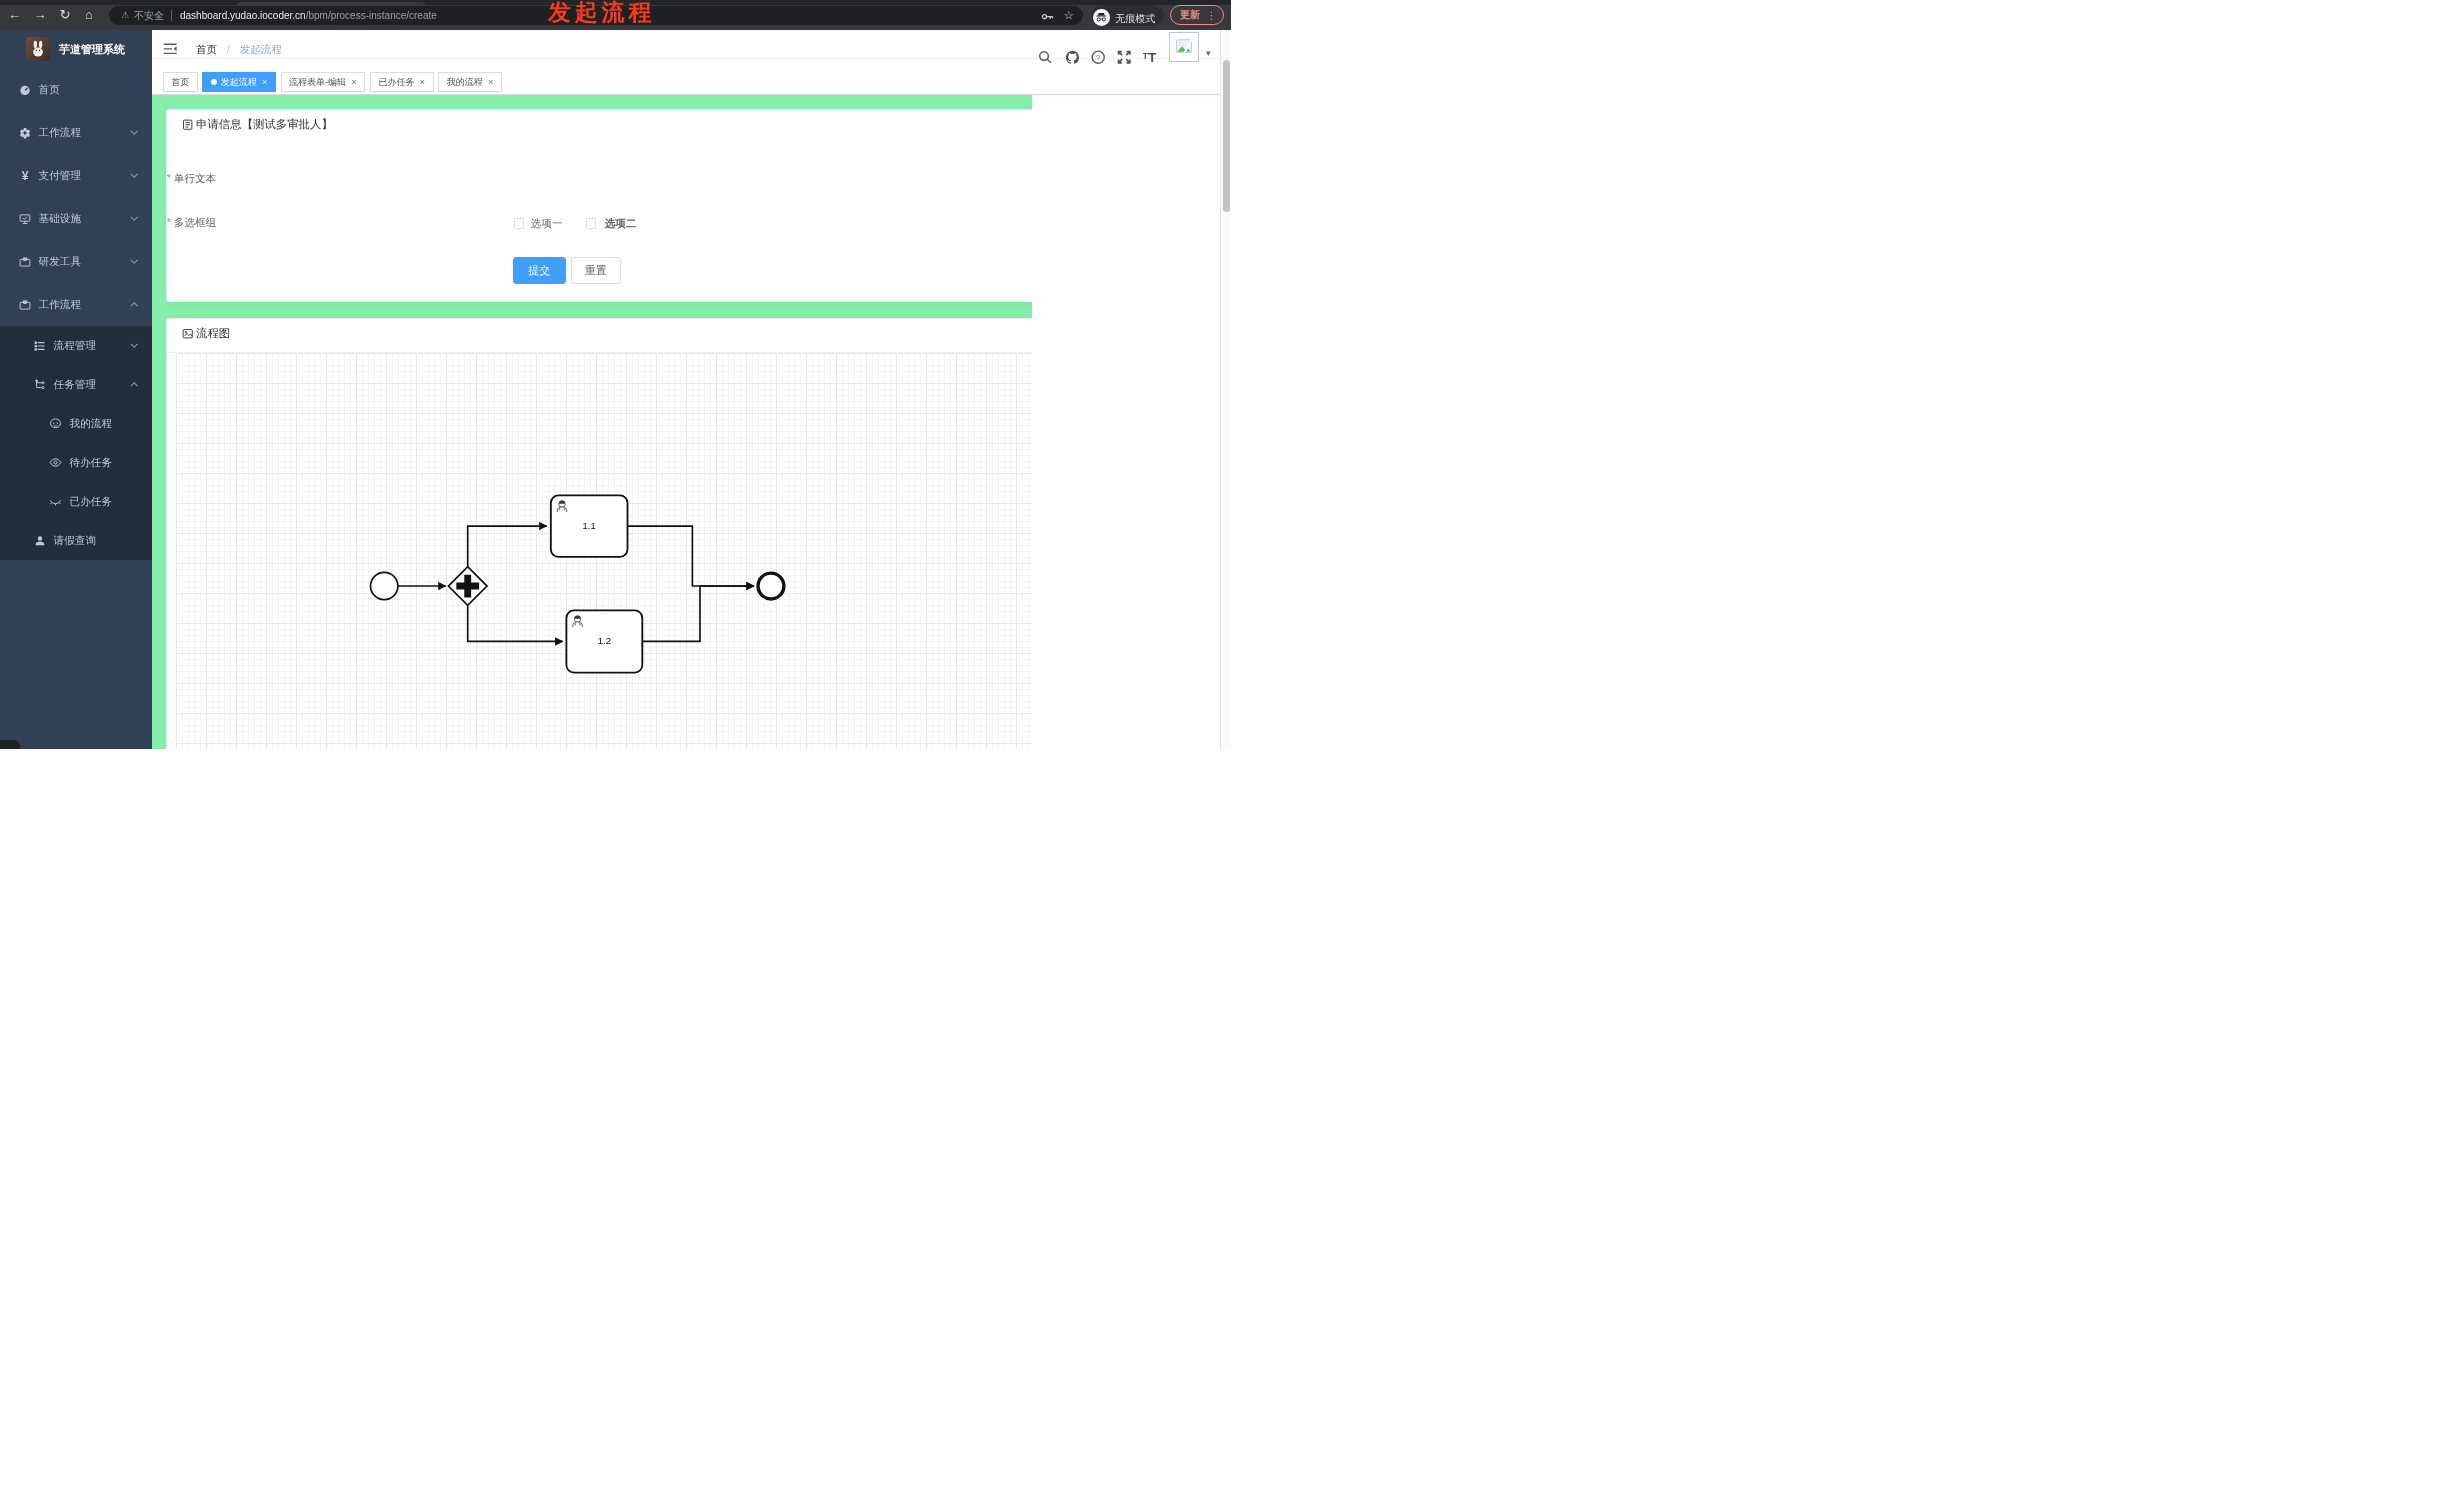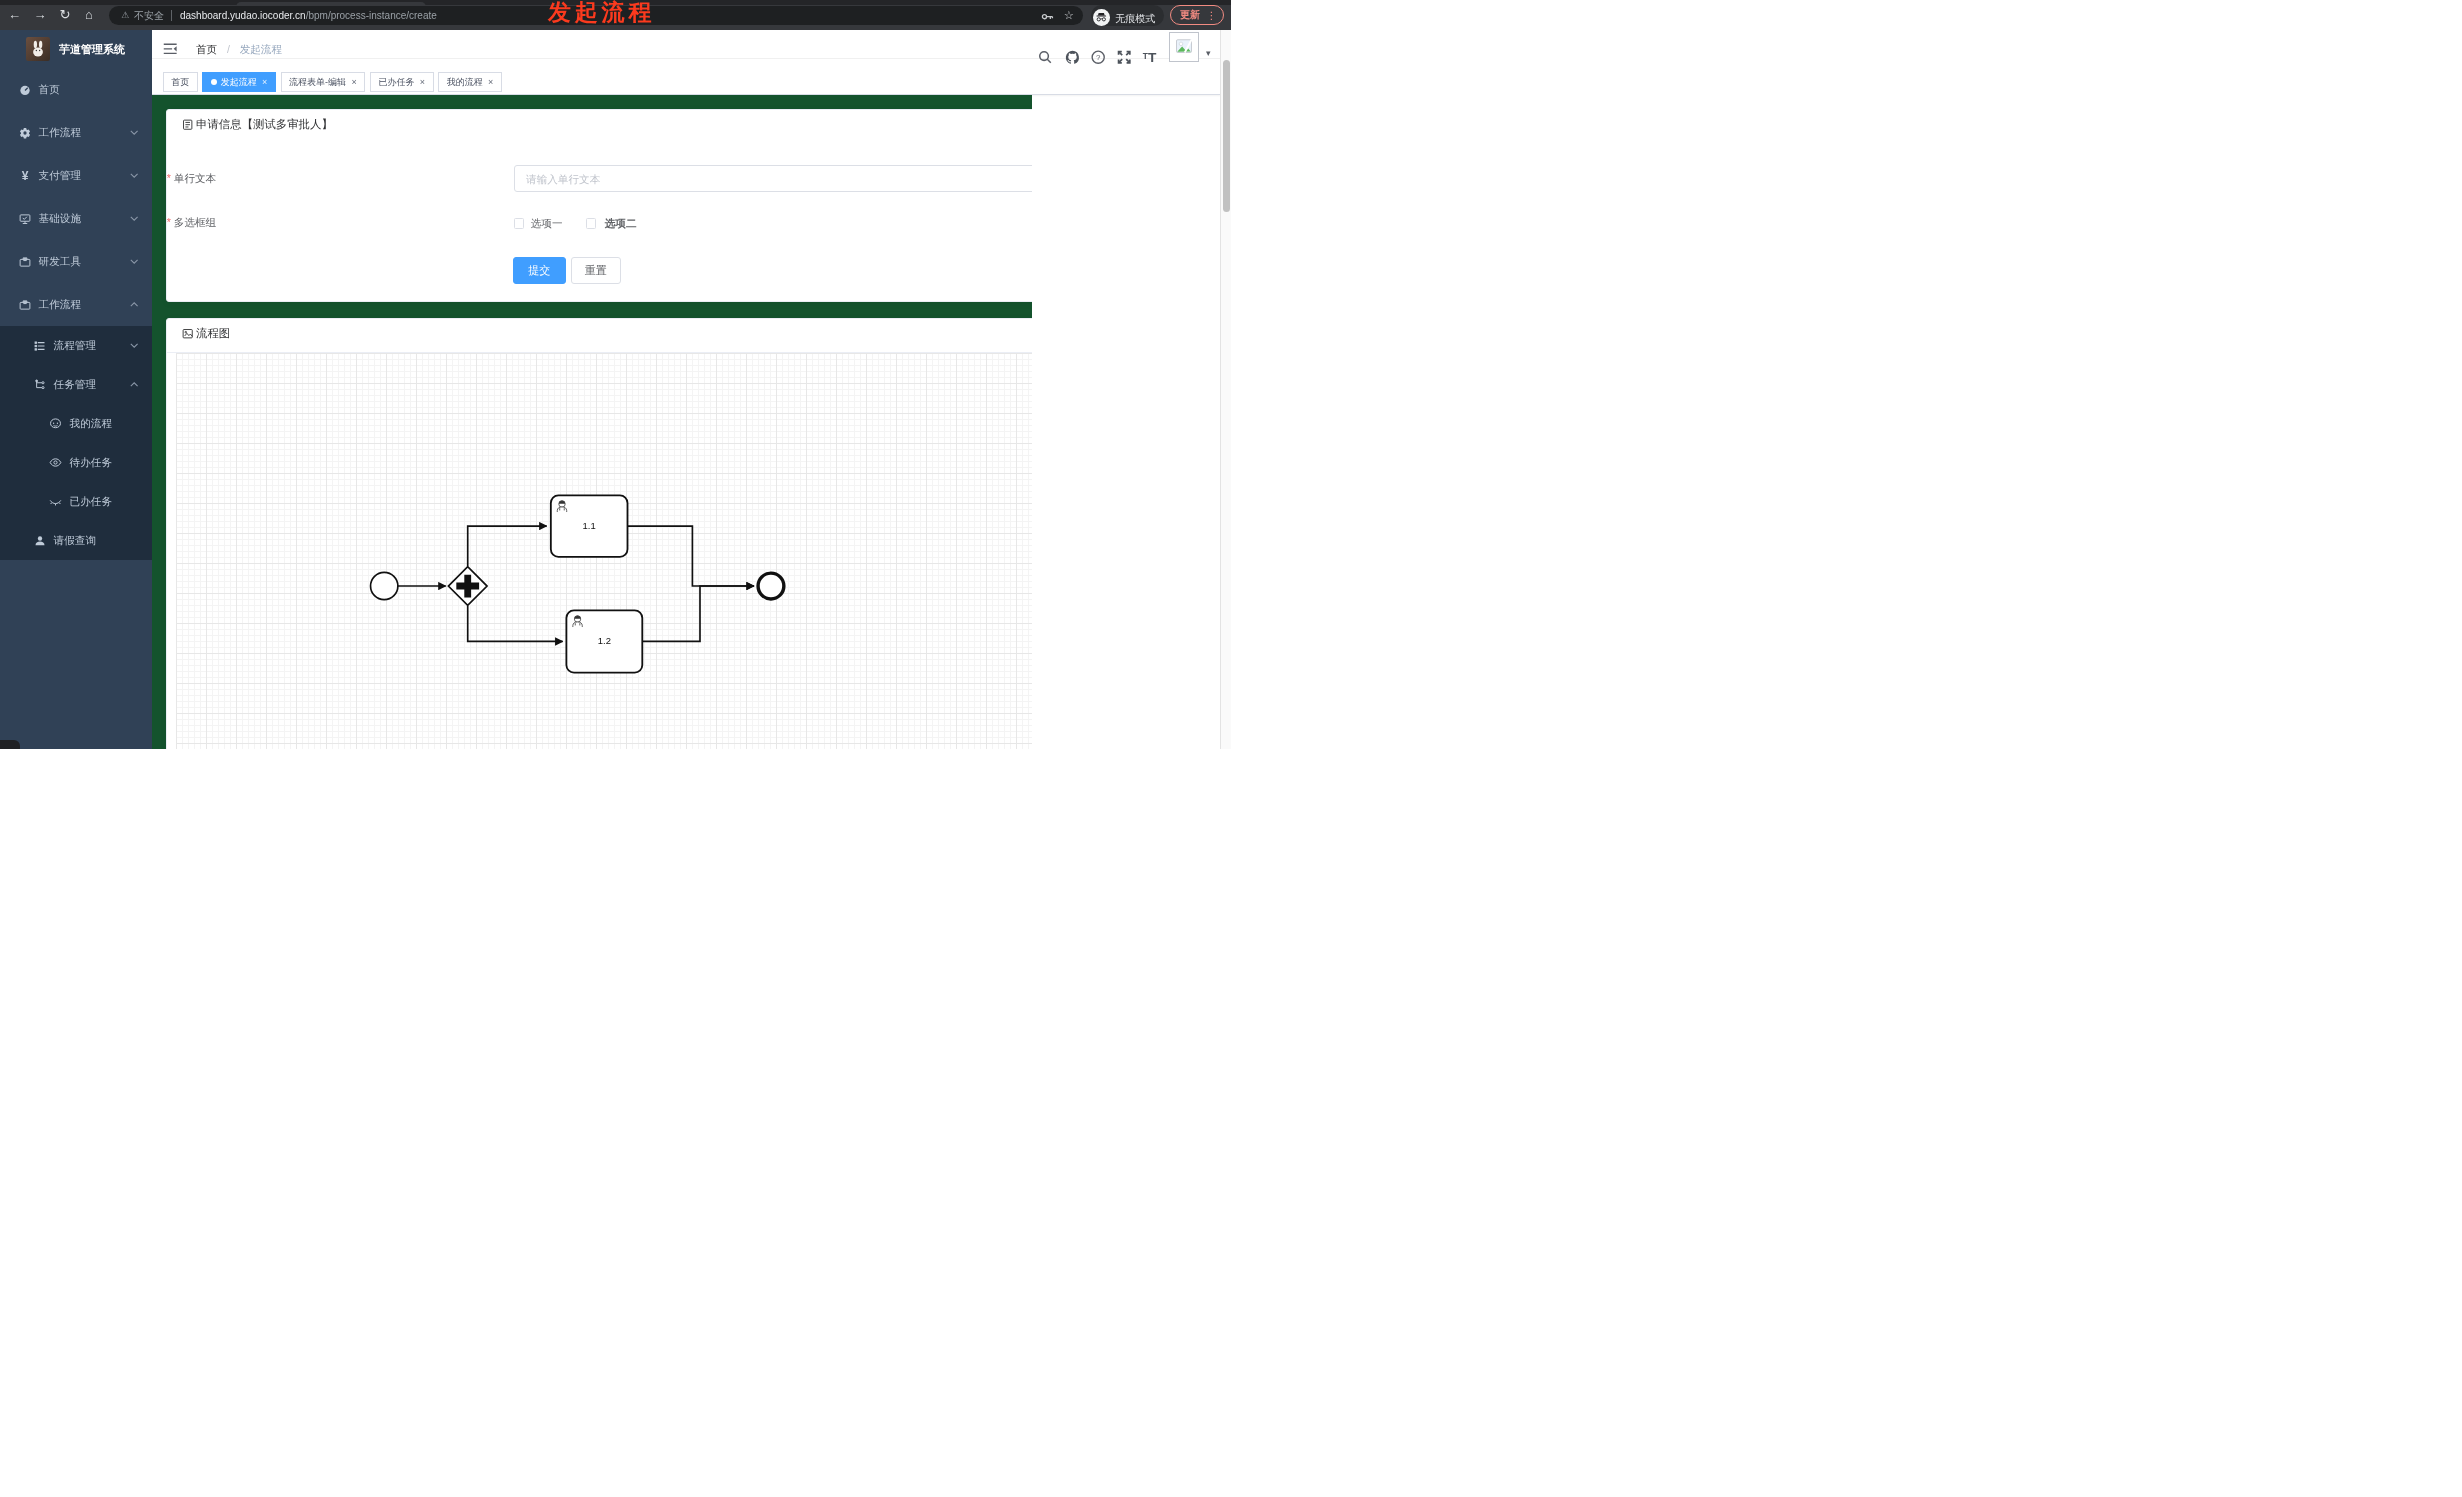--- a/index.html
+++ b/index.html
@@ -51,21 +51,21 @@
   .annotation { position:absolute; left:548px; top:-1.5px; font-size:23px; line-height:26px; font-weight:bold; color:#fb3a1e; letter-spacing:3.8px; z-index:30; }
 
   
   .tags { position:absolute; left:152px; top:69px; width:1069px; height:26px; background:#fff; border-bottom:0.8px solid #d8dce5; box-shadow:0 0.8px 2.3px rgba(0,0,0,.08); display:flex; align-items:center; padding-left:10.6px; gap:4.6px; }
   .tag { height:20px; line-height:18px; border:0.8px solid #d8dce5; background:#fff; color:#495060; font-size:9px; padding:0 7.6px; display:flex; align-items:center; gap:3.8px; cursor:pointer; }
   .tag.active { background:#409eff; border-color:#409eff; color:#fff; }
   .tag .dot { width:6px; height:6px; border-radius:50%; background:#fff; }
   .tag .x { font-size:9px; opacity:.85; margin-left:1.5px; }
 
   
-  .main { position:absolute; left:152px; top:95px; width:880px; height:654px; background:#14532d; overflow:hidden; }
+  .main { position:absolute; left:152px; top:95px; width:880px; height:654px; background:#86efac; overflow:hidden; }
   .card { position:absolute; left:13.7px; width:1047px; background:#fff; border:0.8px solid #ebeef5; border-radius:3px; box-shadow:0 1.5px 6px rgba(0,0,0,.05); }
   .card1 { top:14.4px; height:193px; }
   .card2 { top:223px; height:441px; }
   .card-title { position:absolute; left:15px; top:6.8px; font-size:11.4px; color:#303133; display:flex; align-items:center; gap:3px; }
   .choose-btn { position:absolute; right:11.4px; top:9px; width:96px; height:26px; background:#409eff; color:#fff; font-size:10.6px; border:none; border-radius:3px; cursor:pointer; }
   .frm-label { position:absolute; left:0; width:342px; text-align:left; font-size:10.6px; color:#606266; }
   .req { color:#f56c6c; margin-right:3px; }
   .txt-input { position:absolute; left:347px; top:55px; width:593px; height:27px; border:0.8px solid #dcdfe6; border-radius:3px; padding:0 11.4px; font-size:10.6px; color:#606266; font-family:inherit; }
   .txt-input::placeholder { color:#c0c4cc; }
   .cbox { position:absolute; top:108px; width:10.6px; height:10.6px; border:0.8px solid #dcdfe6; border-radius:1.5px; background:#fff; cursor:pointer; }
@@ -414,21 +414,20 @@
             <g fill="none" stroke="#303133" stroke-width="1.2">
               <rect x="2" y="1.5" width="11" height="12" rx="1"></rect>
               <path d="M4.5 4.5h6M4.5 7.5h6M4.5 10.5h4"></path>
             </g>
           </svg>
         <span>申请信息【测试多审批人】</span>
       </div>
       <button class="choose-btn">选择其它流程</button>
 
       <div class="frm-label" style="top:62px;"><span class="req">*</span><span>单行文本</span></div>
-      <input class="txt-input" type="text" placeholder="请输入单行文本" style="">
 
       <div class="frm-label" style="top:106px;"><span class="req">*</span><span>多选框组</span></div>
       <span class="cbox" style="left:347px;"></span>
       <span class="cblabel" style="left:364px;">选项一</span>
       <span class="cbox" style="left:419px;"></span>
       <span class="cblabel" style="left:438px;font-weight:bold;">选项二</span>
 
       <button class="btn btn-submit">提交</button>
       <button class="btn btn-reset">重置</button>
     </div>

